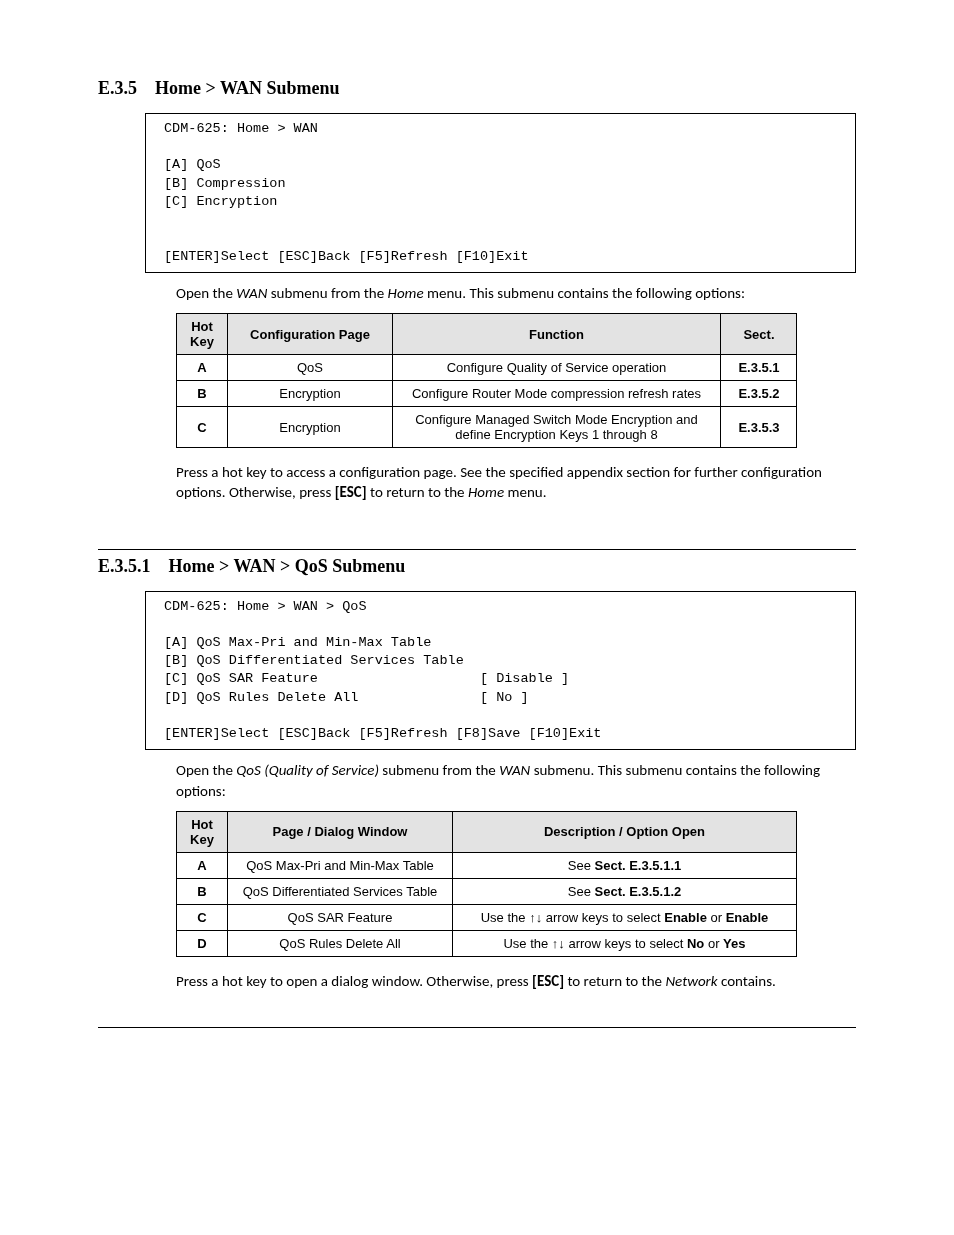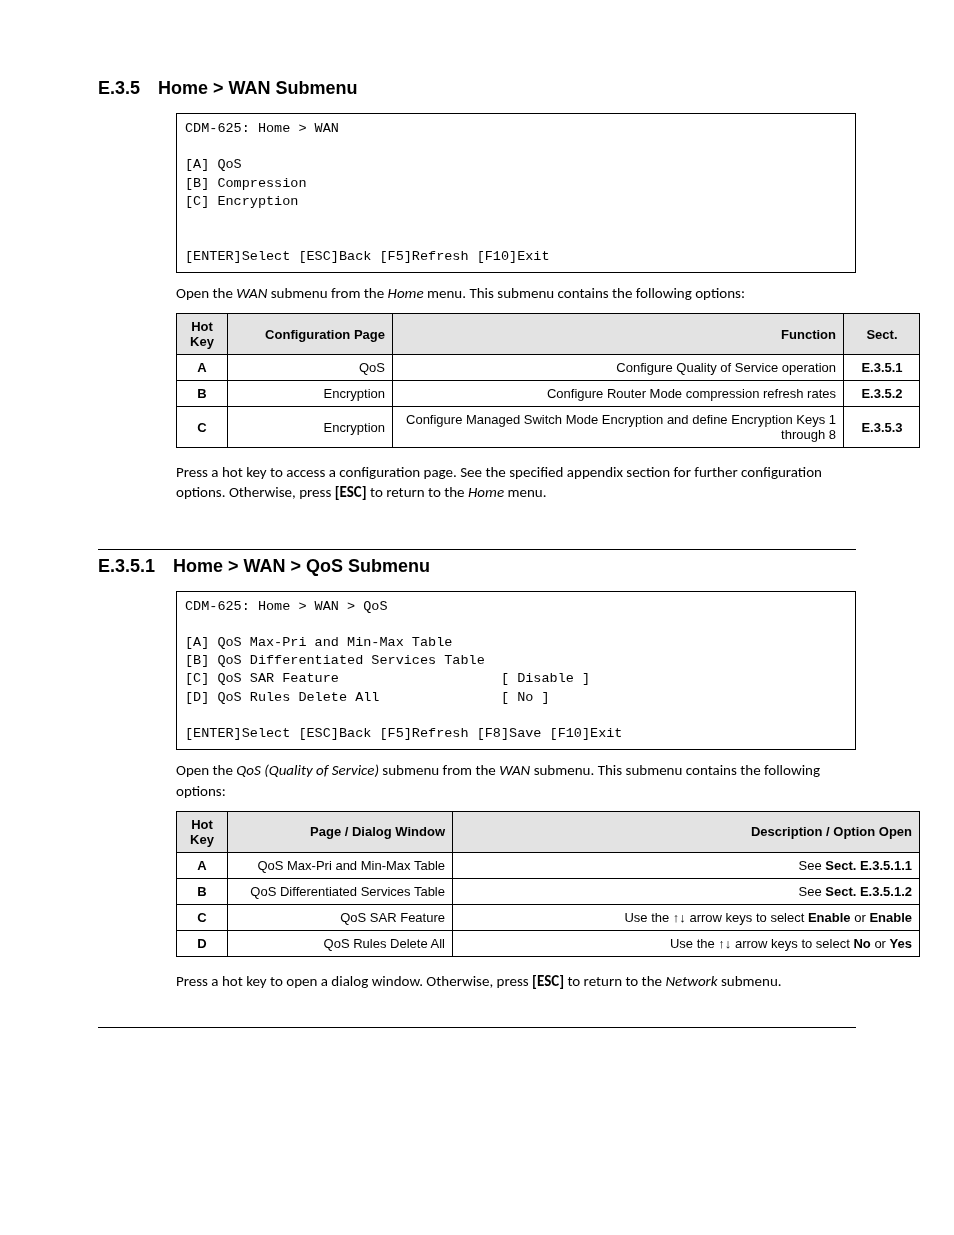--- a/index.html
+++ b/index.html
@@ -6,57 +6,57 @@
     font-family: Calibri, "Segoe UI", Arial, sans-serif;
     font-size: 15px;
     color: #000;
     margin: 0;
     padding: 78px 98px 40px 98px;
     background: #fff;
     width: 954px;
     box-sizing: border-box;
   }
   h2 {
-    font-family: Liberation Sans, sans-serif;
+    font-family: Liberation Serif, serif;
     font-size: 18px;
     font-weight: bold;
     margin: 46px 0 14px 0;
     border-top: 1px solid #000;
     padding-top: 6px;
   }
   h2:first-of-type {
     margin-top: 0;
     border-top: none;
     padding-top: 0;
   }
   h2 .num { display: inline-block; margin-right: 18px; }
   .term {
     font-family: "Courier New", monospace;
     font-size: 13.5px;
     white-space: pre;
     border: 1px solid #000;
-    padding: 6px 8px;
-    margin: 12px 0 10px 78px;
+    padding: 6px 18px;
+    margin: 12px 0 10px 47px;
     line-height: 1.35;
   }
   p.body {
     margin: 8px 0 10px 78px;
     line-height: 1.35;
   }
   table {
     border-collapse: collapse;
     margin: 2px 0 14px 78px;
-    width: 744px;
+    width: 621px;
     font-family: Arial, Helvetica, sans-serif;
     font-size: 13px;
   }
   th, td {
     border: 1px solid #000;
     padding: 5px 7px;
-    text-align: right;
+    text-align: center;
     vertical-align: middle;
   }
   th { background: #e3e3e3; font-weight: bold; }
   td.hk, th.hk { text-align: center; width: 36px; font-weight: bold; }
   td.sect, th.sect { text-align: center; width: 60px; font-weight: bold; padding-left: 8px; }
   td.sect { font-weight: bold; }
   .b { font-weight: bold; }
   .i { font-style: italic; text-align: center; }
   hr.foot { border: none; border-top: 1px solid #000; margin: 36px 0 0 0; }
 </style>
@@ -154,16 +154,16 @@
   </tr>
   <tr>
     <td class="hk">D</td>
     <td>QoS Rules Delete All</td>
     <td><span>Use the ↑↓ arrow keys to select </span><span class="b">No</span><span> or </span><span class="b">Yes</span></td>
   </tr>
 </tbody>
   </table>
 
 <p class="body">
-  <span>Press a hot key to open a dialog window. Otherwise, press </span><span class="b">[ESC]</span><span> to return to the </span><span class="i">Network</span><span> submenu.</span>
+  <span>Press a hot key to open a dialog window. Otherwise, press </span><span class="b">[ESC]</span><span> to return to the </span><span class="i">Network</span><span> contains.</span>
 </p>
 
 <hr class="foot">
 
 </body></html>

